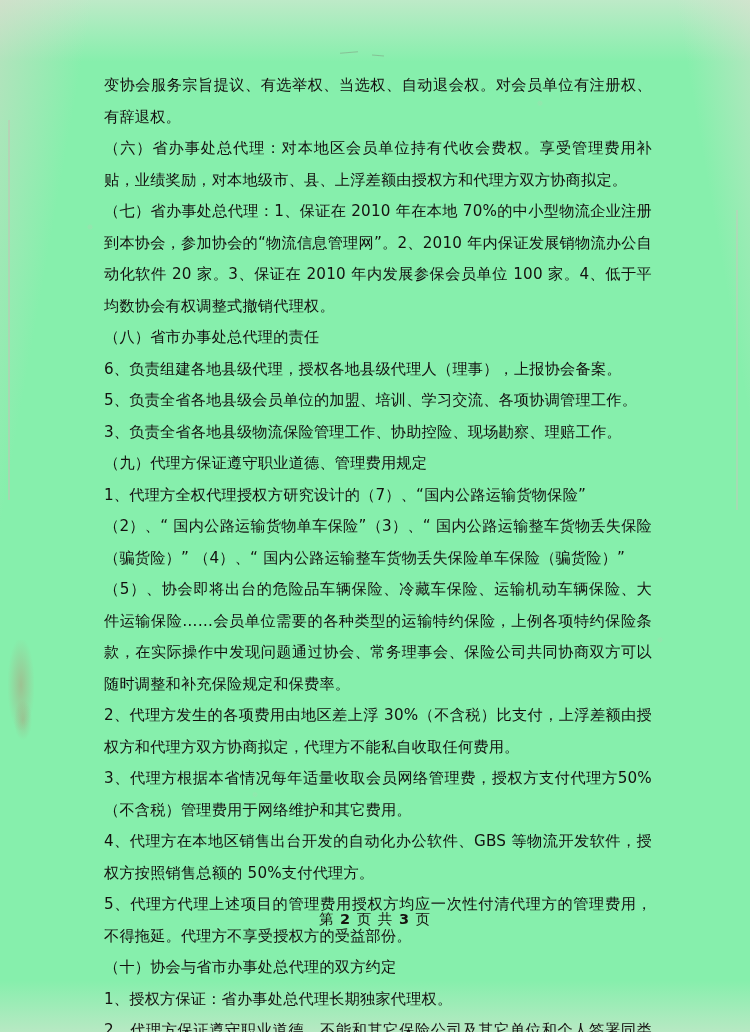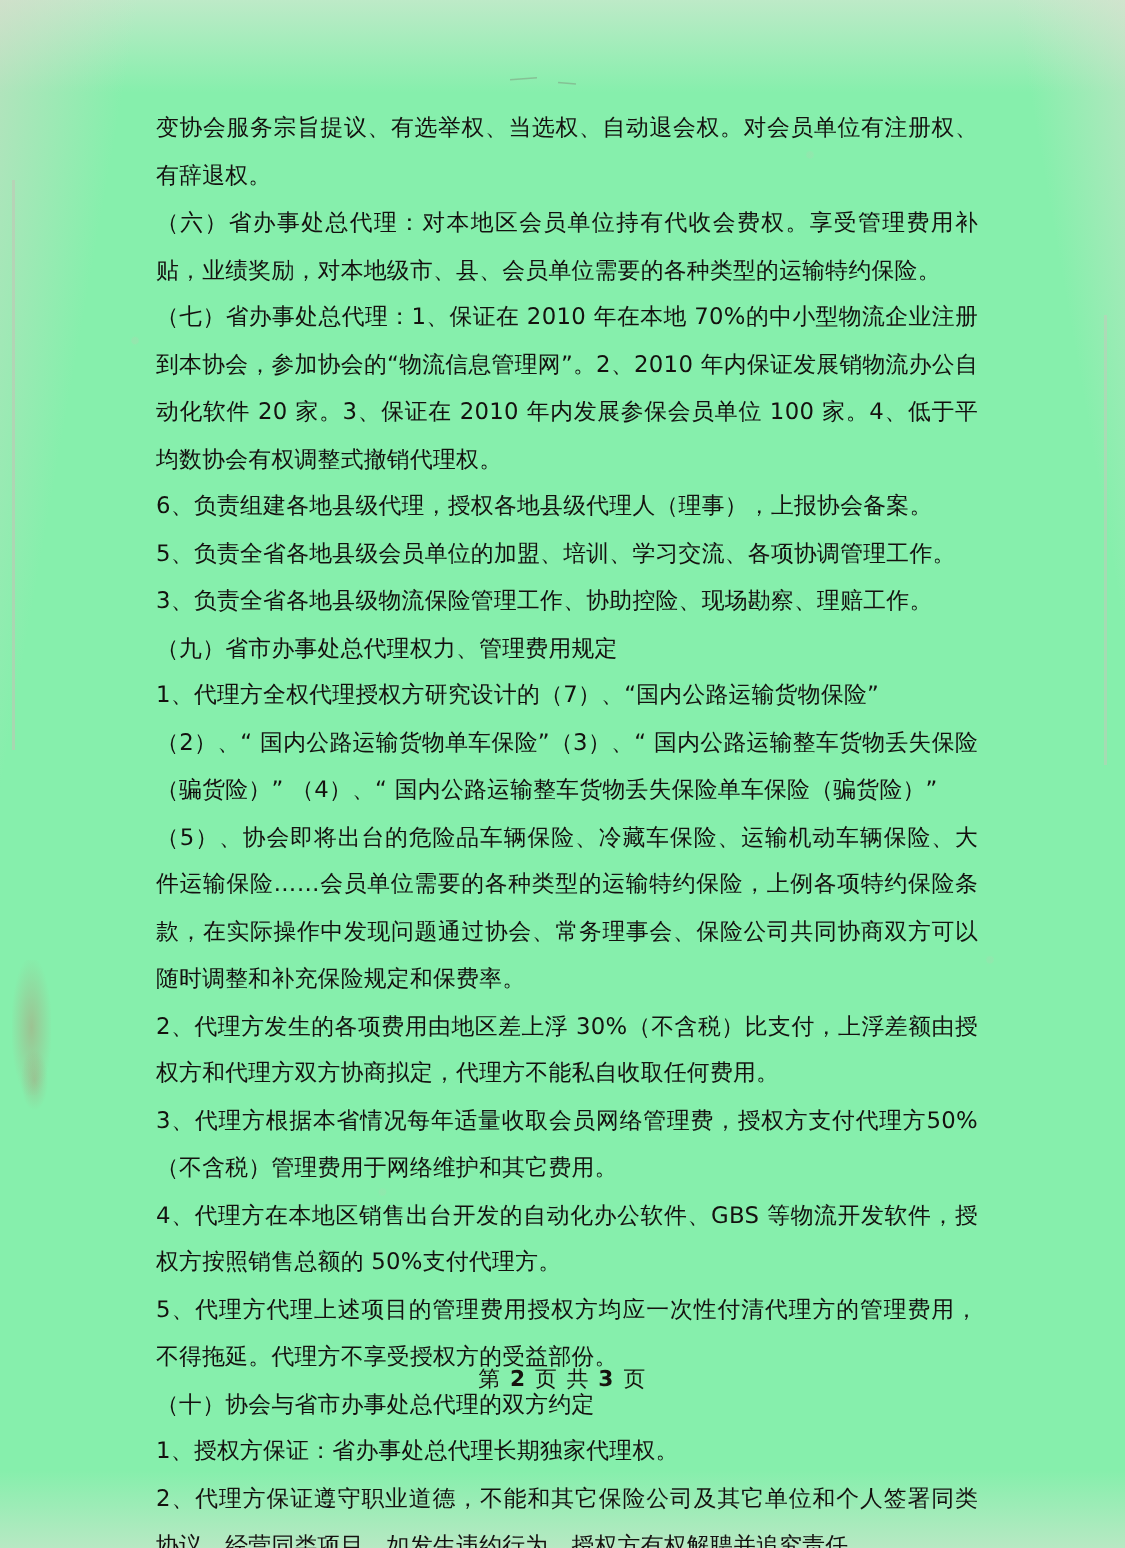--- a/index.html
+++ b/index.html
@@ -114,26 +114,27 @@
   <div class="scan-noise"></div>
   <div class="stamp-smudge"></div>
   <div class="stamp-smudge2"></div>
   <div class="edge-mark mark-a"></div>
   <div class="edge-mark mark-b"></div>
   <div class="edge-mark mark-c"></div>
   <div class="edge-mark mark-d"></div>
 
   <div class="content">
     <p class="p-hang">变协会服务宗旨提议、有选举权、当选权、自动退会权。对会员单位有注册权、有辞退权。</p>
-    <p class="p-indent">（六）省办事处总代理：对本地区会员单位持有代收会费权。享受管理费用补贴，业绩奖励，对本地级市、县、会员单位需要的各种类型的运输特约保险。</p>
+    <p class="p-indent">（六）省办事处总代理：对本地区会员单位持有代收会费权。享受管理费用补贴，业绩奖励，对本地级市、县、上浮差额由授权方和代理方双方协商拟定。</p>
     <p class="p-indent">（七）省办事处总代理：1、保证在 2010 年在本地 70%的中小型物流企业注册到本协会，参加协会的“物流信息管理网”。2、2010 年内保证发展销物流办公自动化软件 20 家。3、保证在 2010 年内发展参保会员单位 100 家。4、低于平均数协会有权调整式撤销代理权。</p>
+    <p class="p-indent">（八）省市办事处总代理的责任</p>
     <p class="p-indent">6、负责组建各地县级代理，授权各地县级代理人（理事），上报协会备案。</p>
     <p class="p-indent">5、负责全省各地县级会员单位的加盟、培训、学习交流、各项协调管理工作。</p>
     <p class="p-indent">3、负责全省各地县级物流保险管理工作、协助控险、现场勘察、理赔工作。</p>
-    <p class="p-indent">（九）省市办事处总代理权力、管理费用规定</p>
+    <p class="p-indent">（九）代理方保证遵守职业道德、管理费用规定</p>
     <p class="p-indent">1、代理方全权代理授权方研究设计的（7）、“国内公路运输货物保险”</p>
     <p class="p-indent">（2）、“ 国内公路运输货物单车保险”（3）、“ 国内公路运输整车货物丢失保险（骗货险）”  （4）、“ 国内公路运输整车货物丢失保险单车保险（骗货险）”</p>
     <p class="p-indent">（5）、协会即将出台的危险品车辆保险、冷藏车保险、运输机动车辆保险、大件运输保险……会员单位需要的各种类型的运输特约保险，上例各项特约保险条款，在实际操作中发现问题通过协会、常务理事会、保险公司共同协商双方可以随时调整和补充保险规定和保费率。</p>
     <p class="p-indent">2、代理方发生的各项费用由地区差上浮 30%（不含税）比支付，上浮差额由授权方和代理方双方协商拟定，代理方不能私自收取任何费用。</p>
     <p class="p-indent">3、代理方根据本省情况每年适量收取会员网络管理费，授权方支付代理方50%（不含税）管理费用于网络维护和其它费用。</p>
     <p class="p-indent">4、代理方在本地区销售出台开发的自动化办公软件、GBS 等物流开发软件，授权方按照销售总额的 50%支付代理方。</p>
     <p class="p-indent">5、代理方代理上述项目的管理费用授权方均应一次性付清代理方的管理费用，不得拖延。代理方不享受授权方的受益部份。</p>
     <p class="p-indent">（十）协会与省市办事处总代理的双方约定</p>
     <p class="p-indent">1、授权方保证：省办事处总代理长期独家代理权。</p>
     <p class="p-indent">2、代理方保证遵守职业道德，不能和其它保险公司及其它单位和个人签署同类协议，经营同类项目，如发生违约行为，授权方有权解聘并追究责任。</p>

